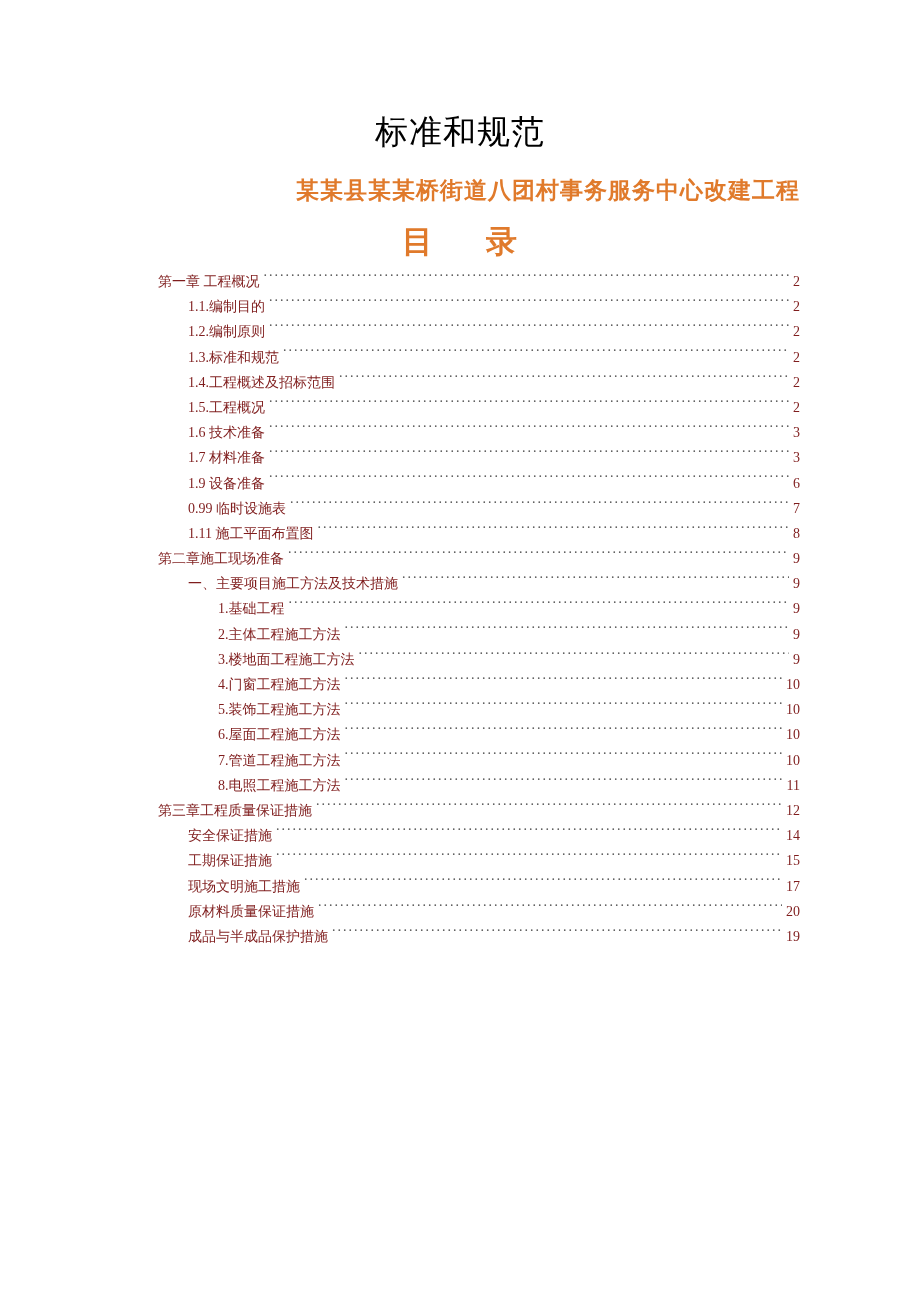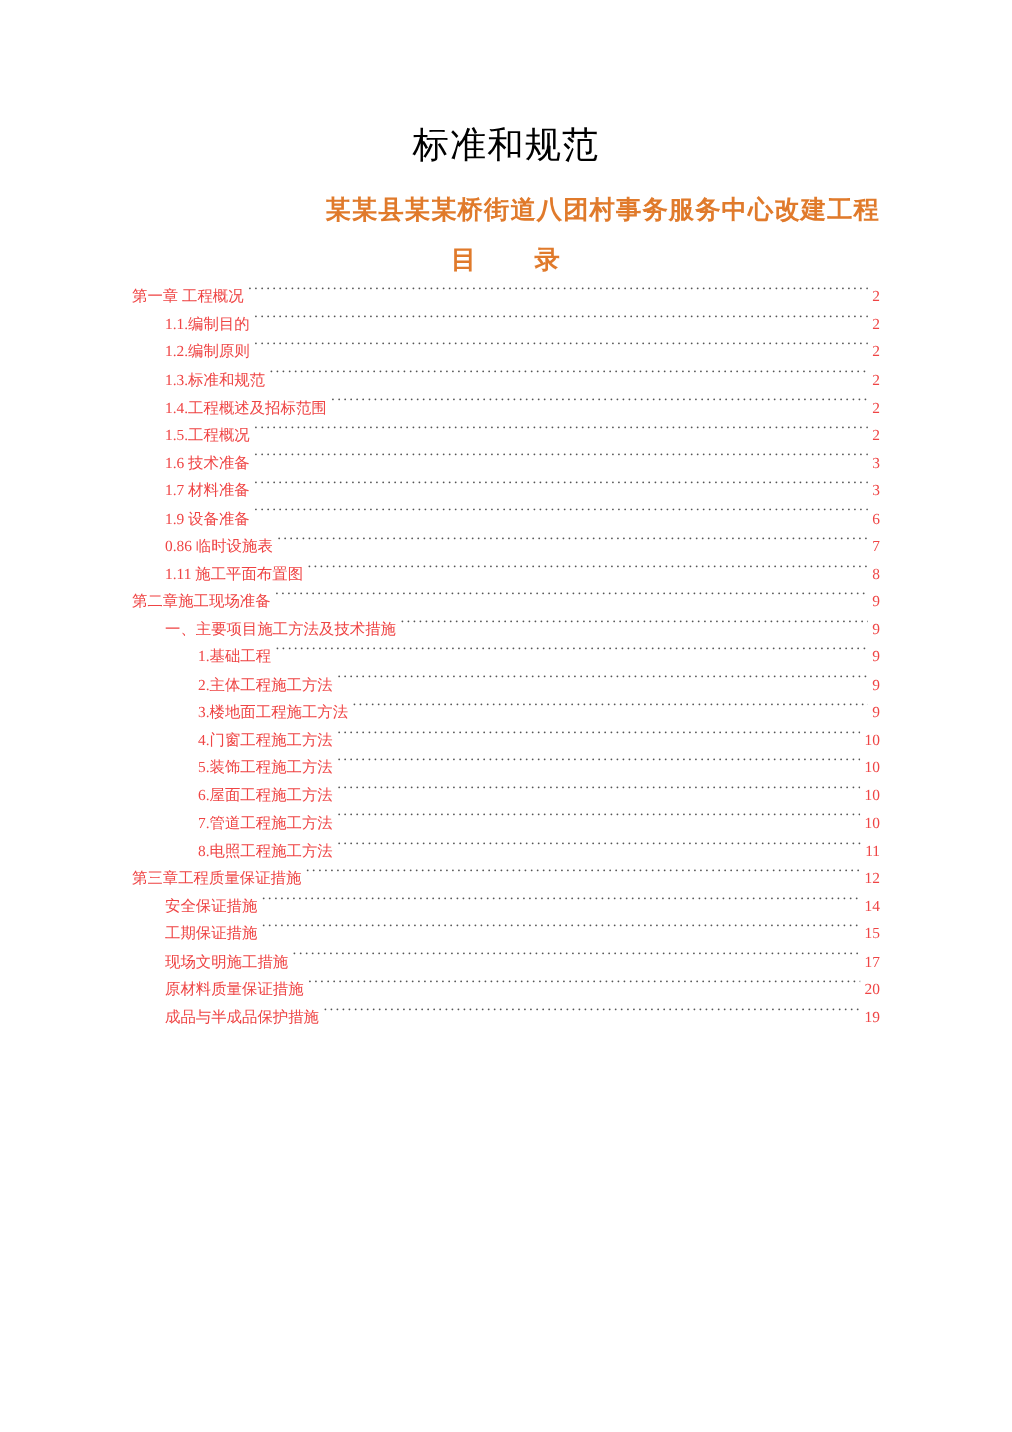--- a/index.html
+++ b/index.html
@@ -25,36 +25,37 @@
     .title-sub {
       font-size: 23px;
       font-weight: bold;
       color: #e07a2b;
       text-align: right;
       margin-bottom: 15px;
       letter-spacing: 1px;
       font-family: "SimHei", "黑体", sans-serif;
     }
     .title-toc {
-      font-size: 23px;
+      font-size: 31px;
       font-weight: bold;
       color: #e07a2b;
       text-align: center;
       margin-bottom: 6px;
       letter-spacing: 1px;
       font-family: "SimHei", "黑体", sans-serif;
     }
     .toc-gap {
       display: inline-block;
       width: 52px;
     }
     .toc {
       font-size: 14px;
-      color: #ef4444;
+      color: #7f1d1d;
       line-height: 1.8;
+      margin-left: 38px;
     }
     .toc-row {
       display: flex;
       align-items: baseline;
       white-space: nowrap;
       overflow: hidden;
     }
     .toc-row.level-0 {
       padding-left: 0;
     }
@@ -136,21 +137,21 @@
       <span class="toc-label">1.7 材料准备</span>
       <span class="toc-dots"></span>
       <span class="toc-page">3</span>
     </div>
     <div class="toc-row level-1">
       <span class="toc-label">1.9 设备准备</span>
       <span class="toc-dots"></span>
       <span class="toc-page">6</span>
     </div>
     <div class="toc-row level-1">
-      <span class="toc-label">0.86  临时设施表</span>
+      <span class="toc-label">0.99  临时设施表</span>
       <span class="toc-dots"></span>
       <span class="toc-page">7</span>
     </div>
     <div class="toc-row level-1">
       <span class="toc-label">1.11  施工平面布置图</span>
       <span class="toc-dots"></span>
       <span class="toc-page">8</span>
     </div>
     <div class="toc-row level-0">
       <span class="toc-label">第二章施工现场准备</span>

